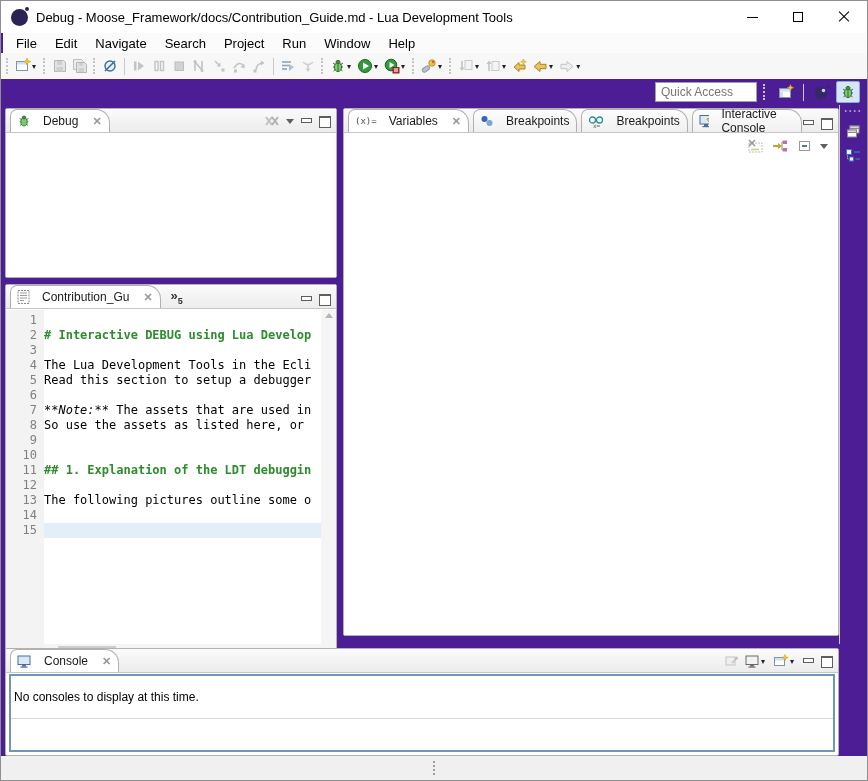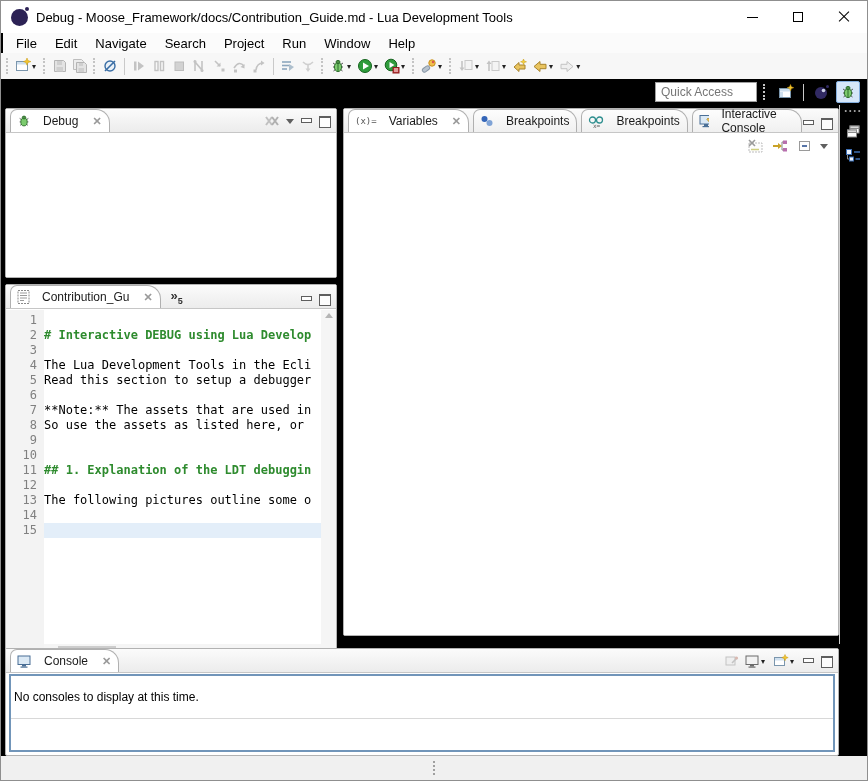--- a/index.html
+++ b/index.html
@@ -1,19 +1,19 @@
 <!DOCTYPE html>
 <html><head>
 <meta charset="utf-8">
 <style>
   * { margin:0; padding:0; box-sizing:border-box; }
   html,body { background:#e8e8e8; }
   body { font-family:"Liberation Sans", sans-serif; }
   .window {
-    position:relative; width:868px; height:781px; background:#000000;
+    position:relative; width:868px; height:781px; background:#4c1d95;
     border:1px solid #8f8f8f; overflow:hidden;
   }
 
   
   .titlebar { position:absolute; top:0; left:0; right:0; height:32px; background:#fff; display:flex; align-items:center; }
   .app-icon { width:17px; height:17px; margin:0 8px 0 10px; border-radius:50%; background:#2c2255; position:relative; flex:none; }
   .app-icon::after { content:""; position:absolute; right:-1px; top:-2px; width:4px; height:4px; border-radius:50%; background:#2c2255; }
   .title-text { font-size:13px; color:#000; }
   .win-controls { margin-left:auto; display:flex; height:100%; }
   .win-btn { width:46px; height:100%; display:flex; align-items:center; justify-content:center; }
@@ -55,21 +55,21 @@
   .menu-tri { width:0; height:0; border-left:4px solid transparent; border-right:4px solid transparent; border-top:5px solid #5f5f5f; }
 
   
   .ed-body { position:absolute; top:25px; left:0; right:0; bottom:0; display:flex; }
   .gutter { width:38px; background:#f3f3f3; font-family:"DejaVu Sans Mono",monospace; font-size:12px; color:#808080; text-align:right; padding:3px 7px 0 0; }
   .gutter div { height:15px; line-height:15px; }
   .code { flex:1; background:#fff; font-family:"DejaVu Sans Mono",monospace; font-size:12px; color:#000; padding-top:3px; overflow:hidden; }
   .code div { height:15px; line-height:15px; white-space:pre; }
   .code .heading { color:#2e8b2e; font-weight:bold; }
   .code .current { background:#e3eef9; }
-  .code .em { }
+  .code .em { font-style:italic; }
   .vscroll { width:15px; background:#f5f5f5; display:flex; flex-direction:column; justify-content:space-between; align-items:center; padding:3px 0; }
   .chev { width:0; height:0; border-left:4px solid transparent; border-right:4px solid transparent; }
   .chev.up { border-bottom:5px solid #b5b5b5; }
   .chev.down { border-top:5px solid #b5b5b5; }
   .hscroll { position:absolute; left:38px; right:15px; bottom:0; height:15px; background:#f5f5f5; display:flex; align-items:center; }
   .harrow { font-size:11px; font-weight:bold; color:#444; padding:0 4px; line-height:15px; }
   .hthumb { width:58px; height:11px; background:#cdcdcd; }
   .hspacer { flex:1; }
 
   

